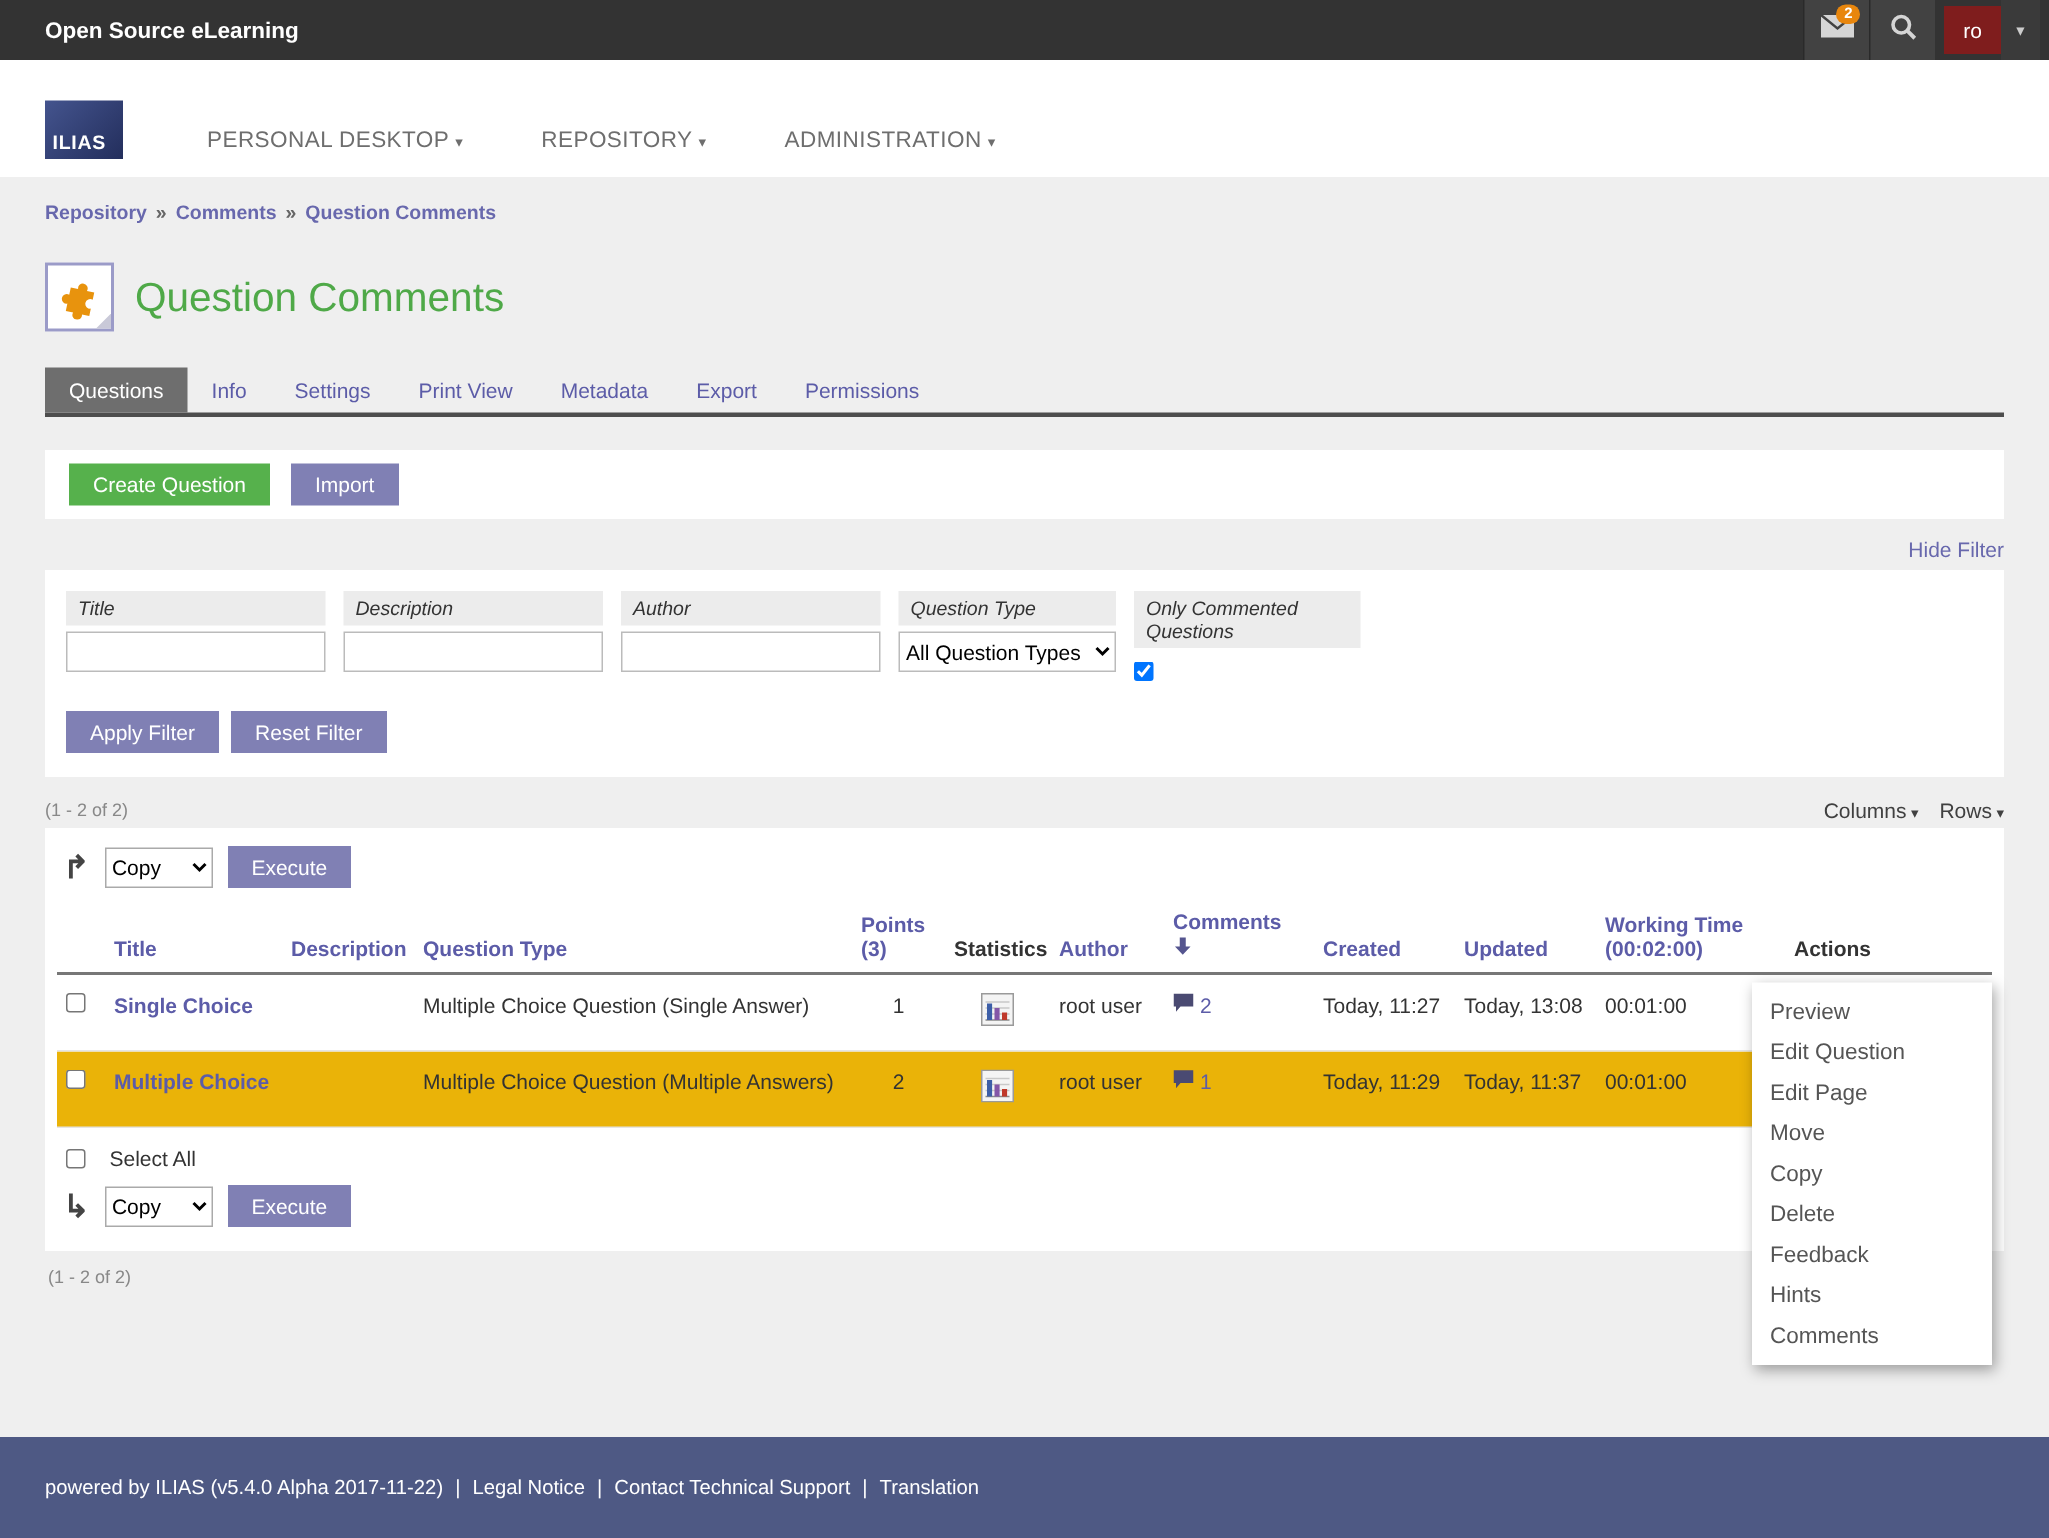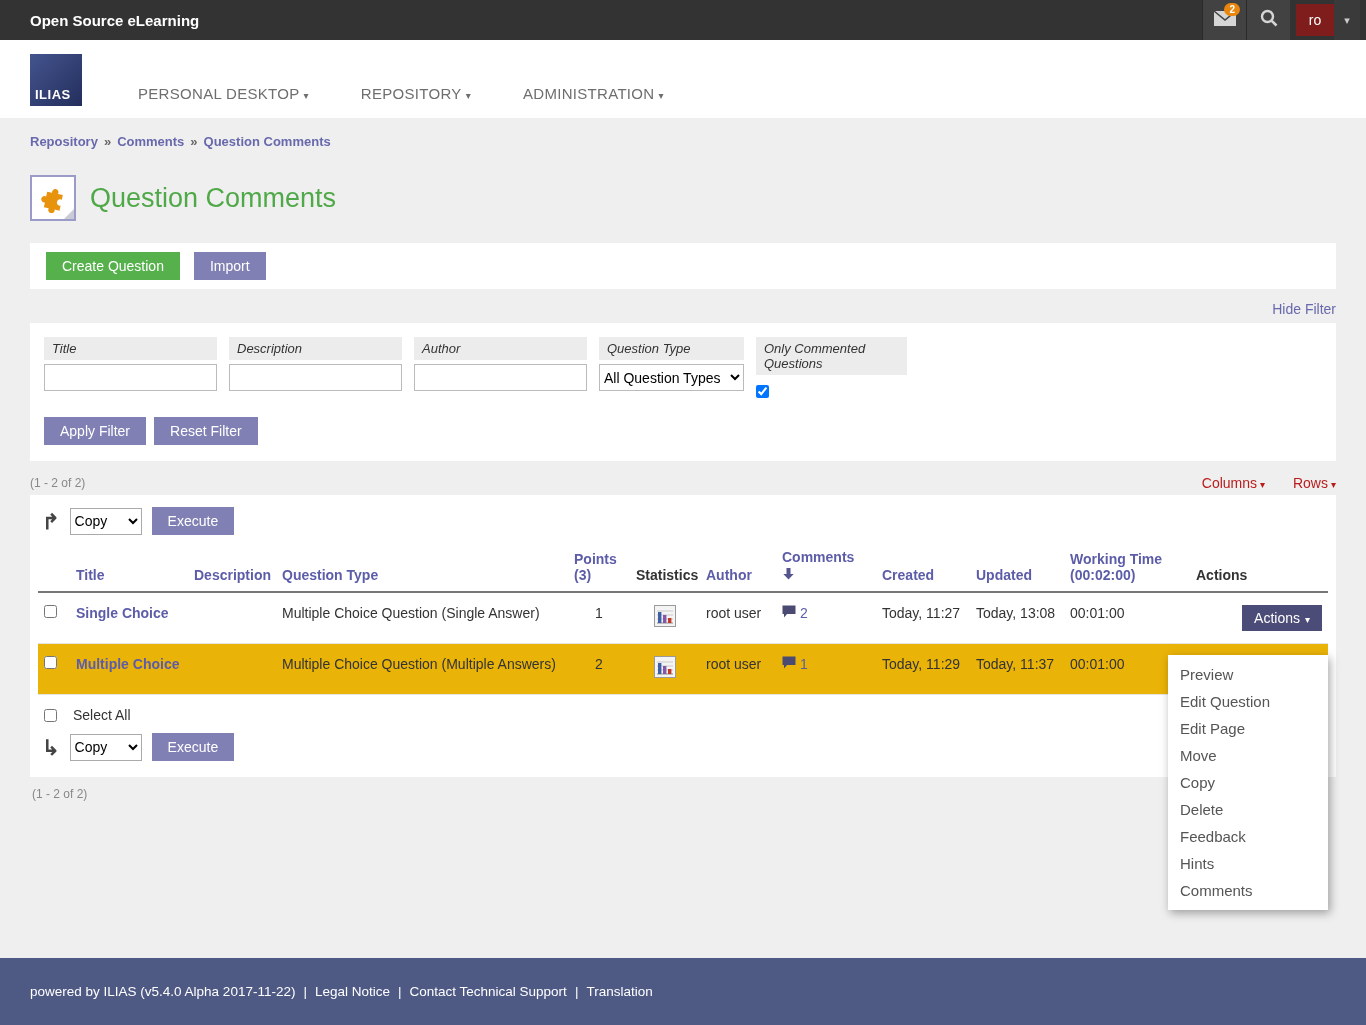--- a/index.html
+++ b/index.html
@@ -16,21 +16,21 @@
   .topbar { height:40px; background:#333333; display:flex; align-items:stretch; justify-content:space-between; }
   .topbar-title { color:#fff; font-size:15px; font-weight:bold; align-self:center; padding-left:30px; }
   .topbar-right { display:flex; align-items:stretch; }
   .topbar-btn { width:44px; display:flex; align-items:center; justify-content:center; background:#424242; border-left:1px solid #2a2a2a; position:relative; cursor:pointer; }
   .mail-badge { position:absolute; top:3px; right:6px; background:#e8860d; color:#fff; font-size:10px; border-radius:8px; padding:1px 5px; font-weight:bold; }
   .avatar-box { width:38px; height:32px; background:#7f1d1d; color:#fff; display:flex; align-items:center; justify-content:center; font-size:14px; align-self:center; margin-left:6px; }
   .caret-btn { width:26px; display:flex; align-items:center; justify-content:center; color:#ccc; font-size:11px; cursor:pointer; background:#424242; align-self:stretch; margin:0 6px 0 0; }
   .topbar .caret-btn { background:#3a3a3a; }
   
   .header { background:#fff; height:78px; display:flex; align-items:flex-end; padding:0 30px 12px 30px; }
-  .logo { width:52px; height:52px; background:linear-gradient(135deg,#44548e 0%,#232e5c 100%); color:#fff; font-weight:bold; font-size:13px; display:flex; align-items:flex-end; padding:4px 5px; letter-spacing:0.5px; }
+  .logo { width:52px; height:39px; background:linear-gradient(135deg,#44548e 0%,#232e5c 100%); color:#fff; font-weight:bold; font-size:13px; display:flex; align-items:flex-end; padding:4px 5px; letter-spacing:0.5px; }
   .mainnav { display:flex; margin-left:56px; gap:52px; margin-bottom:4px; }
   .mainnav .nav-item { color:#6e6e6e; font-size:15px; letter-spacing:0.3px; cursor:pointer; }
   .mainnav .nav-item .caret { font-size:10px; color:#6e6e6e; margin-left:4px; }
   
   .main { flex:0 0 auto; padding:0 30px; }
   .breadcrumb { padding-top:16px; font-size:13px; color:#666;font-weight:bold; }
   .breadcrumb a { color:#6868ad; text-decoration:none; cursor:pointer; }
   .breadcrumb .sep { margin:0 6px; color:#666; }
   .title-row { display:flex; align-items:center; margin-top:26px; gap:14px; }
   .obj-icon { width:46px; height:46px; background:#fff; border:2px solid #9b9bc8; display:flex; align-items:center; justify-content:center; position:relative; overflow:hidden; }
@@ -55,21 +55,21 @@
   .flabel { background:#ececec; font-style:italic; font-size:13px; color:#333; padding:4px 8px; }
   .ffield input[type=text] { margin-top:4px; height:27px; border:1px solid #bbb; font-size:14px; padding:0 6px; font-family:inherit; }
   .ffield select { margin-top:4px; height:27px; border:1px solid #bbb; font-size:14px; font-family:inherit; background:#fff; }
   .ffield .cb-holder { margin-top:9px; }
   .f-w172 { width:173px; } .f-w145 { width:145px; } .f-w150 { width:151px; }
   .filter-buttons { margin-top:15px; display:flex; gap:8px; }
   
   .range-row { margin-top:14px; display:flex; justify-content:space-between; align-items:center; }
   .range-text { font-size:12px; color:#888; }
   .col-rows { font-size:14px; color:#5c5ca8; }
-  .col-rows a { color:#b91c1c; text-decoration:none; margin-left:24px; cursor:pointer; }
+  .col-rows a { color:#404040; text-decoration:none; margin-left:10px; cursor:pointer; }
   .col-rows .caret { font-size:10px; margin-left:3px; }
   .table-wrap { background:#fff; margin-top:4px; padding:8px 8px 10px 8px; }
   .bulk-row { display:flex; align-items:center; gap:10px; padding:4px 0 6px 4px; }
   .bulk-arrow { font-size:21px; color:#444; font-weight:bold; line-height:1; }
   .bulk-row select { height:27px; width:72px; border:1px solid #aaa; font-size:14px; font-family:inherit; background:#fff; }
   table.qtable { border-collapse:collapse; width:100%; table-layout:fixed; }
   .qtable th { text-align:left; font-weight:bold; font-size:14px; color:#5c5ca8; vertical-align:bottom; padding:8px 6px; }
   .qtable th.dark { color:#333; }
   .qtable thead tr { border-bottom:2px solid #777; }
   .qtable td { font-size:14px; color:#333; vertical-align:top; padding:12px 6px; }
@@ -147,20 +147,29 @@
       <svg width="30" height="30" viewBox="0 0 30 30">
         <g transform="rotate(12 15 15)" fill="#e8930d">
           <path d="M8,10 h5 a3.2,3.2 0 1 1 6,0 h5 v5 a3.2,3.2 0 1 0 0,6 v5 h-5 a3.2,3.2 0 1 1 -6,0 h-5 v-5 a3.2,3.2 0 1 1 0,-6 z"></path>
         </g>
       </svg>
       <span class="fold"></span>
     </div>
     <h1 class="page-title">Question Comments</h1>
   </div>
 
+  <div class="tabs">
+    <div class="tab active">Questions</div>
+    <div class="tab">Info</div>
+    <div class="tab">Settings</div>
+    <div class="tab">Print View</div>
+    <div class="tab">Metadata</div>
+    <div class="tab">Export</div>
+    <div class="tab">Permissions</div>
+  </div>
 
   <div class="toolbar">
     <button class="btn btn-green">Create Question</button>
     <button class="btn btn-purple">Import</button>
   </div>
 
   <div class="hide-filter-row">
     <a>Hide Filter</a>
   </div>
 

